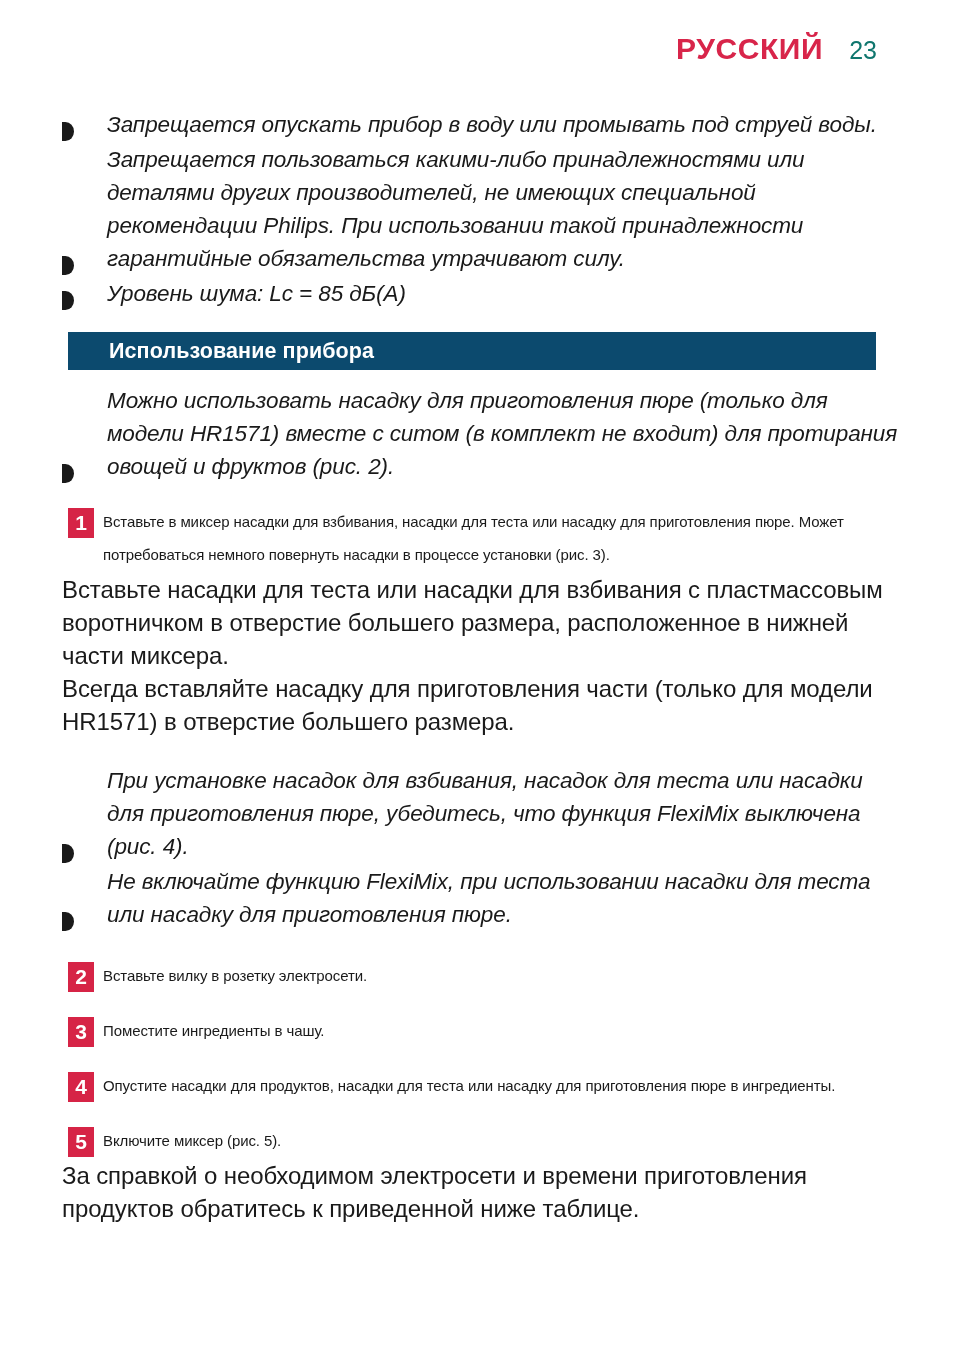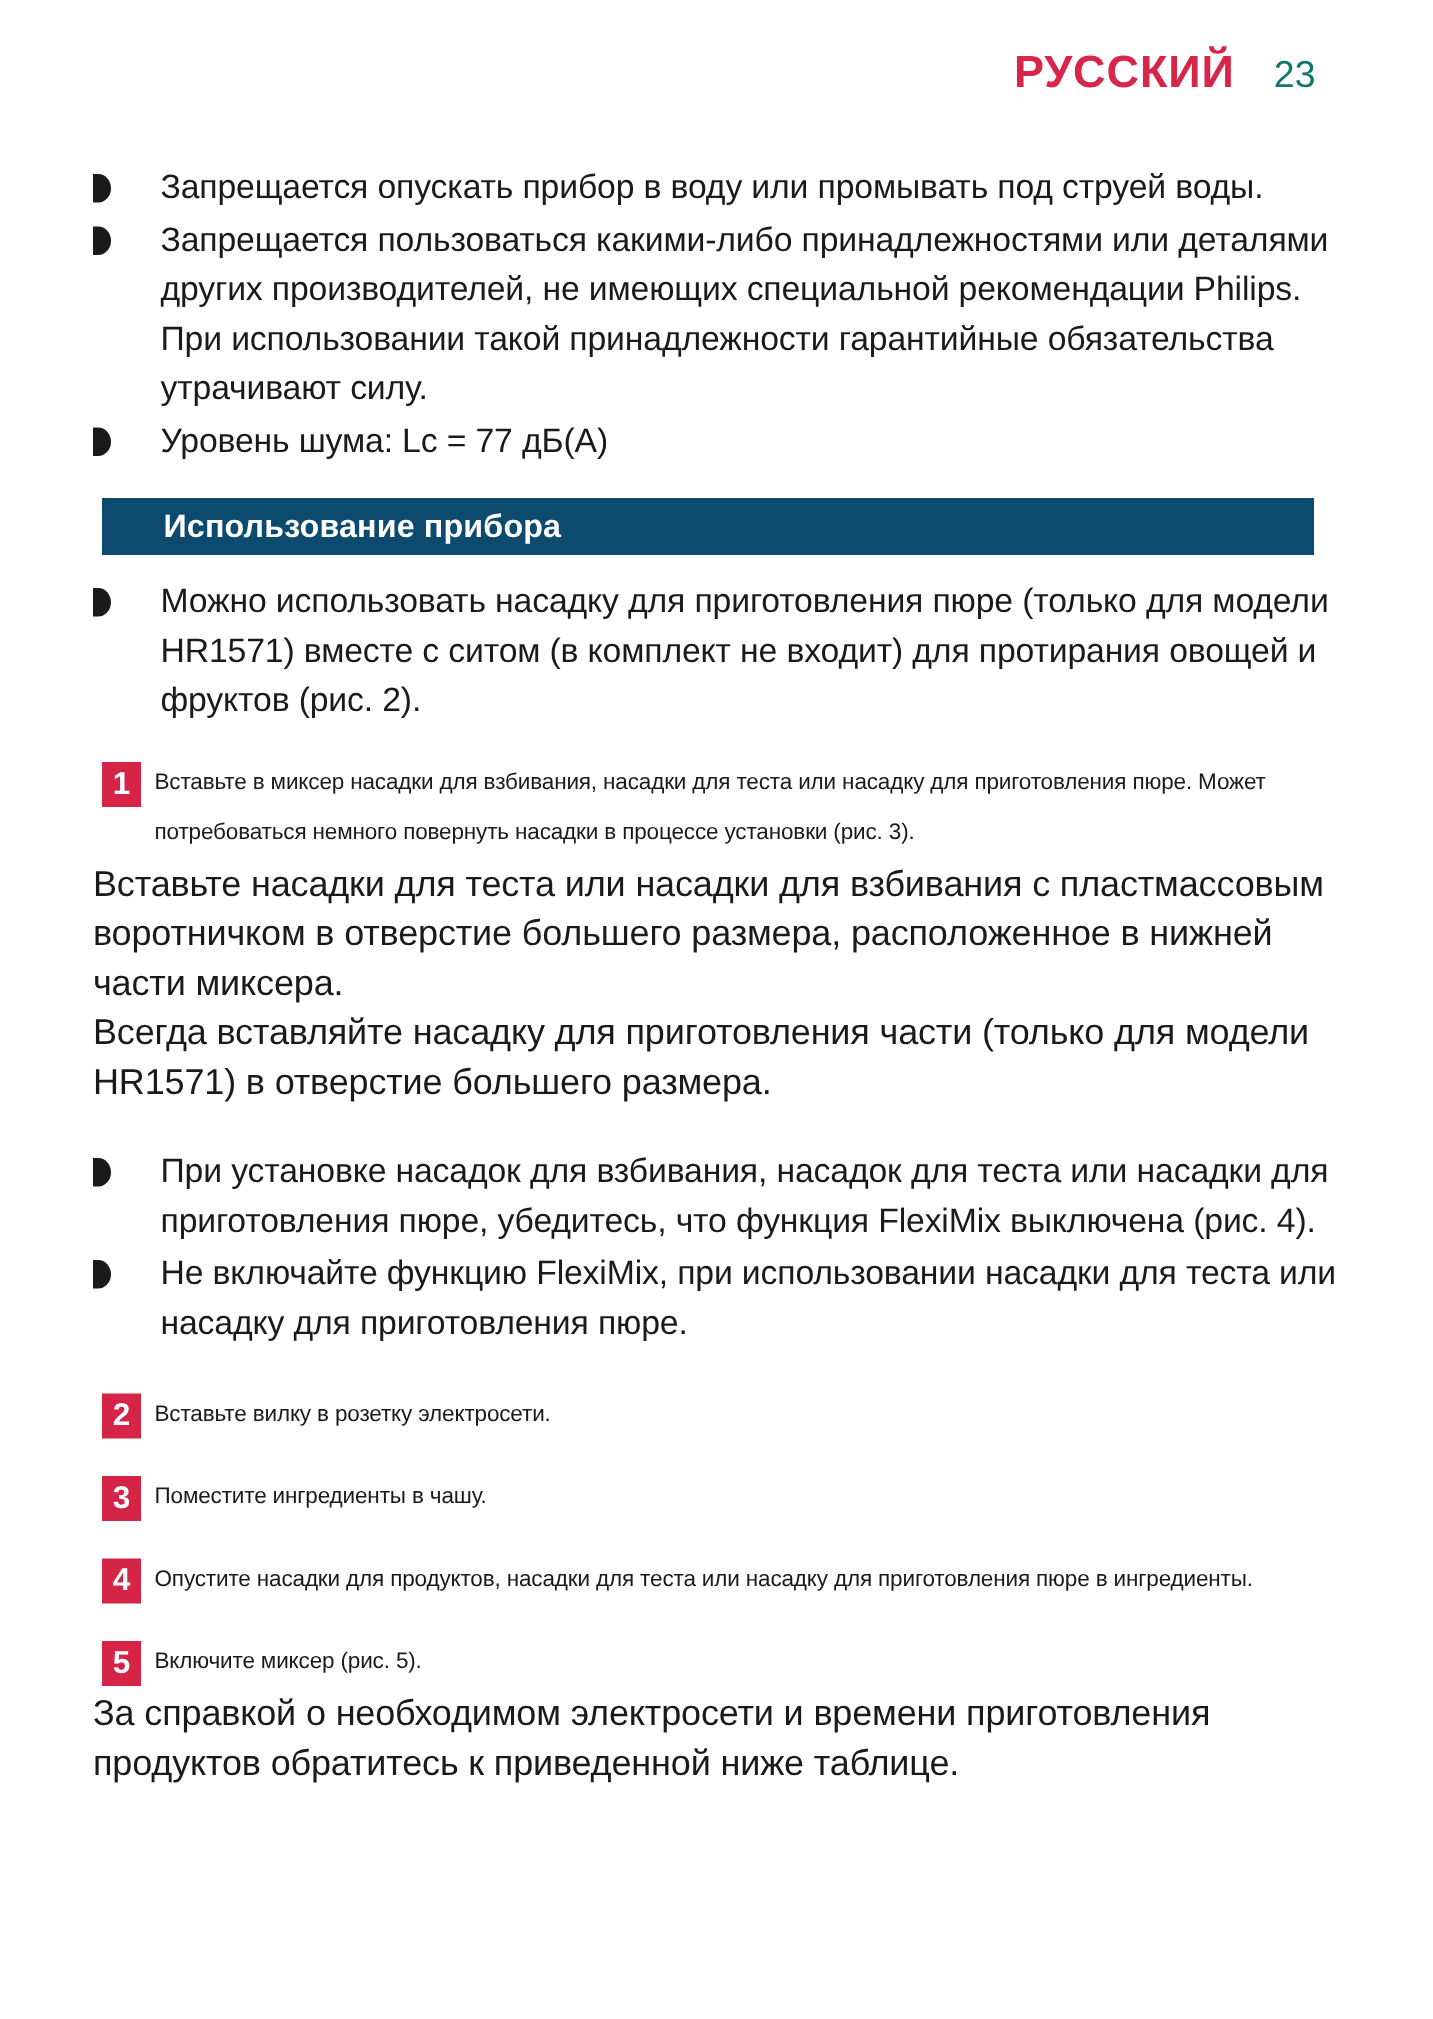--- a/index.html
+++ b/index.html
@@ -48,22 +48,23 @@
   .content {
     position: absolute;
     top: 108px;
     left: 62px;
     width: 836px;
   }
 
   
   .bullet-item {
     display: flex;
-    align-items: flex-start;
+    align-items: flex-end;
     margin-bottom: 2px;
+    font-style: italic;
   }
   .bullet-marker {
     flex: 0 0 auto;
     width: 12px;
     height: 19px;
     margin-top: 8px;
     margin-right: 0px;
     background: #1a1a1a;
     border-radius: 0 9px 9px 0 / 0 10px 10px 0;
   }
@@ -149,21 +150,21 @@
         <span class="bullet-text">Запрещается опускать прибор в воду или промывать под струей воды.</span>
       </div>
 
       <div class="bullet-item">
         <span class="bullet-marker"></span>
         <span class="bullet-text">Запрещается пользоваться какими-либо принадлежностями или деталями других производителей, не имеющих специальной рекомендации Philips. При использовании такой принадлежности гарантийные обязательства утрачивают силу.</span>
       </div>
 
       <div class="bullet-item">
         <span class="bullet-marker"></span>
-        <span class="bullet-text">Уровень шума: Lc = 77 дБ(А)</span>
+        <span class="bullet-text">Уровень шума: Lc = 85 дБ(А)</span>
       </div>
 
     </div>
 
     <div class="section-bar">
       <span class="section-bar-title">Использование прибора</span>
     </div>
 
     <div>
       <div class="bullet-item">

